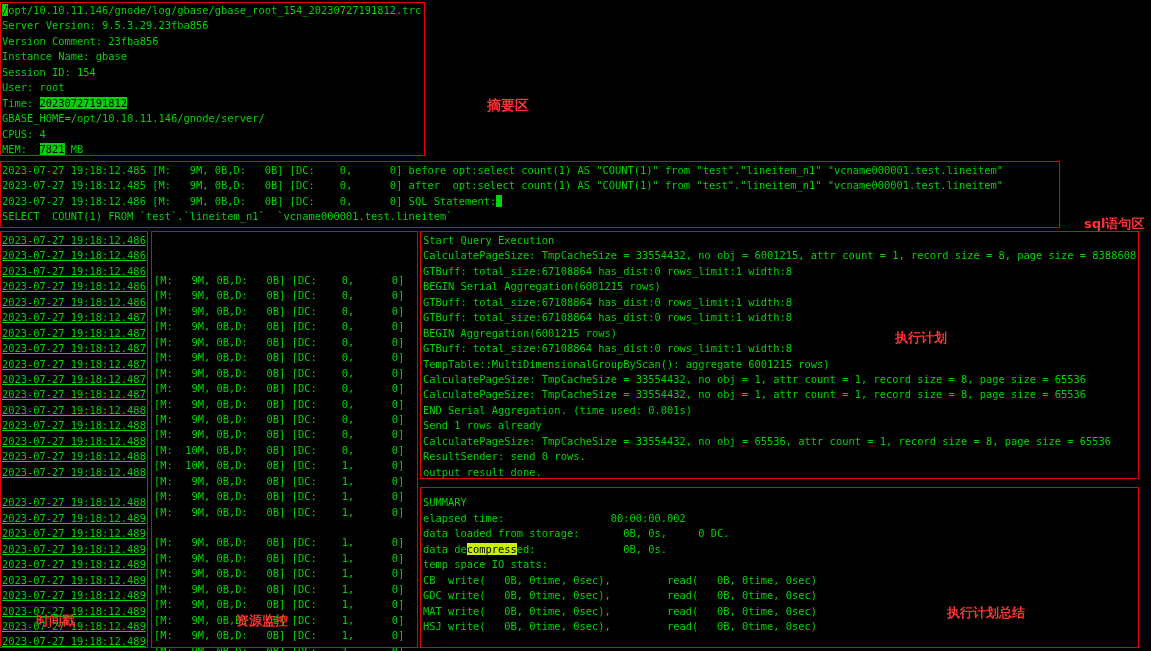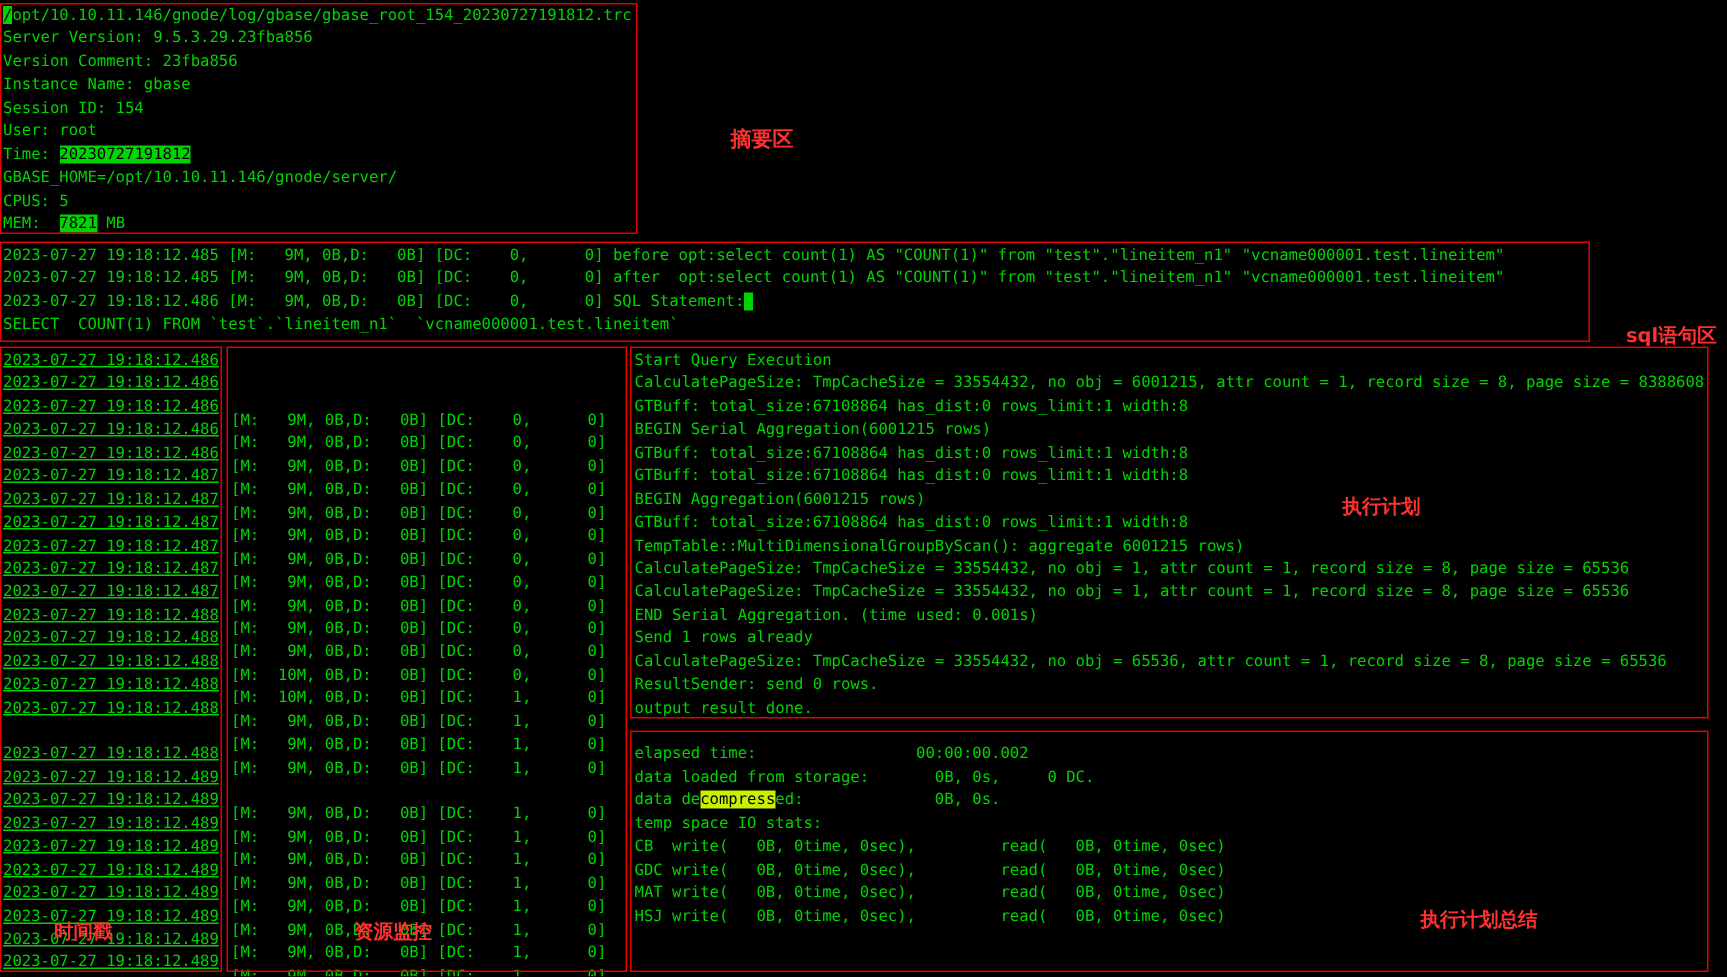--- a/index.html
+++ b/index.html
@@ -32,21 +32,21 @@
 
   <div class="sec" id="header-lines" style="left:2px;top:3px;">
       <div class="tl"><span class="inv">/</span><span>opt/10.10.11.146/gnode/log/gbase/gbase_root_154_20230727191812.trc</span></div>
       <div class="tl"><span>Server Version: 9.5.3.29.23fba856</span></div>
       <div class="tl"><span>Version Comment: 23fba856</span></div>
       <div class="tl"><span>Instance Name: gbase</span></div>
       <div class="tl"><span>Session ID: 154</span></div>
       <div class="tl"><span>User: root</span></div>
       <div class="tl"><span>Time: </span><span class="inv">20230727191812</span></div>
       <div class="tl"><span>GBASE_HOME=/opt/10.10.11.146/gnode/server/</span></div>
-      <div class="tl"><span>CPUS: 5</span></div>
+      <div class="tl"><span>CPUS: 4</span></div>
       <div class="tl"><span>MEM:  </span><span class="inv">7821</span><span> MB</span></div>
     </div>
 
   <div class="sec" id="sql-lines" style="left:2px;top:163px;">
       <div class="tl"><span>2023-07-27 19:18:12.485 [M:   9M, 0B,D:   0B] [DC:    0,      0] before opt:select count(1) AS "COUNT(1)" from "test"."lineitem_n1" "vcname000001.test.lineitem"</span></div>
       <div class="tl"><span>2023-07-27 19:18:12.485 [M:   9M, 0B,D:   0B] [DC:    0,      0] after  opt:select count(1) AS "COUNT(1)" from "test"."lineitem_n1" "vcname000001.test.lineitem"</span></div>
       <div class="tl"><span>2023-07-27 19:18:12.486 [M:   9M, 0B,D:   0B] [DC:    0,      0] SQL Statement:</span><span class="inv"> </span></div>
       <div class="tl"><span>SELECT  COUNT(1) FROM `test`.`lineitem_n1`  `vcname000001.test.lineitem`</span></div>
     </div>
 
@@ -121,36 +121,37 @@
       <div class="tl"><span>GTBuff: total_size:67108864 has_dist:0 rows_limit:1 width:8</span></div>
       <div class="tl"><span>TempTable::MultiDimensionalGroupByScan(): aggregate 6001215 rows)</span></div>
       <div class="tl"><span>CalculatePageSize: TmpCacheSize = 33554432, no obj = 1, attr count = 1, record size = 8, page size = 65536</span></div>
       <div class="tl"><span>CalculatePageSize: TmpCacheSize = 33554432, no obj = 1, attr count = 1, record size = 8, page size = 65536</span></div>
       <div class="tl"><span>END Serial Aggregation. (time used: 0.001s)</span></div>
       <div class="tl"><span>Send 1 rows already</span></div>
       <div class="tl"><span>CalculatePageSize: TmpCacheSize = 33554432, no obj = 65536, attr count = 1, record size = 8, page size = 65536</span></div>
       <div class="tl"><span>ResultSender: send 0 rows.</span></div>
       <div class="tl"><span>output result done.</span></div>
       <div class="tl"><span></span></div>
+      <div class="tl"><span>SUMMARY</span></div>
       <div class="tl"><span>elapsed time:                 00:00:00.002</span></div>
       <div class="tl"><span>data loaded from storage:       0B, 0s,     0 DC.</span></div>
       <div class="tl"><span>data de</span><span class="find">compress</span><span>ed:              0B, 0s.</span></div>
       <div class="tl"><span>temp space IO stats:</span></div>
       <div class="tl"><span>CB  write(   0B, 0time, 0sec),         read(   0B, 0time, 0sec)</span></div>
       <div class="tl"><span>GDC write(   0B, 0time, 0sec),         read(   0B, 0time, 0sec)</span></div>
       <div class="tl"><span>MAT write(   0B, 0time, 0sec),         read(   0B, 0time, 0sec)</span></div>
       <div class="tl"><span>HSJ write(   0B, 0time, 0sec),         read(   0B, 0time, 0sec)</span></div>
     </div>
 
   <div class="rbox" style="left:0px;top:2px;width:425px;height:154px;"></div>
   <div class="rbox" style="left:0px;top:161px;width:1060px;height:67px;"></div>
   <div class="rbox" style="left:0px;top:231px;width:148px;height:417px;"></div>
   <div class="rbox" style="left:151px;top:231px;width:267px;height:417px;"></div>
   <div class="rbox" style="left:420px;top:231px;width:719px;height:248px;"></div>
   <div class="rbox" style="left:420px;top:487px;width:719px;height:161px;"></div>
 
-  <div class="ann" style="left:487px;top:84px;font-size:14px;">摘要区</div>
+  <div class="ann" style="left:487px;top:97px;font-size:14px;">摘要区</div>
   <div class="ann" style="left:1084px;top:200px;margin-top:15px;">sql语句区</div>
   <div class="ann" style="left:895px;top:329px;">执行计划</div>
   <div class="ann" style="left:947px;top:604px;">执行计划总结</div>
   <div class="ann" style="left:36px;top:612px;">时间戳</div>
   <div class="ann" style="left:236px;top:612px;">资源监控</div>
 </div>
 
 </body></html>

